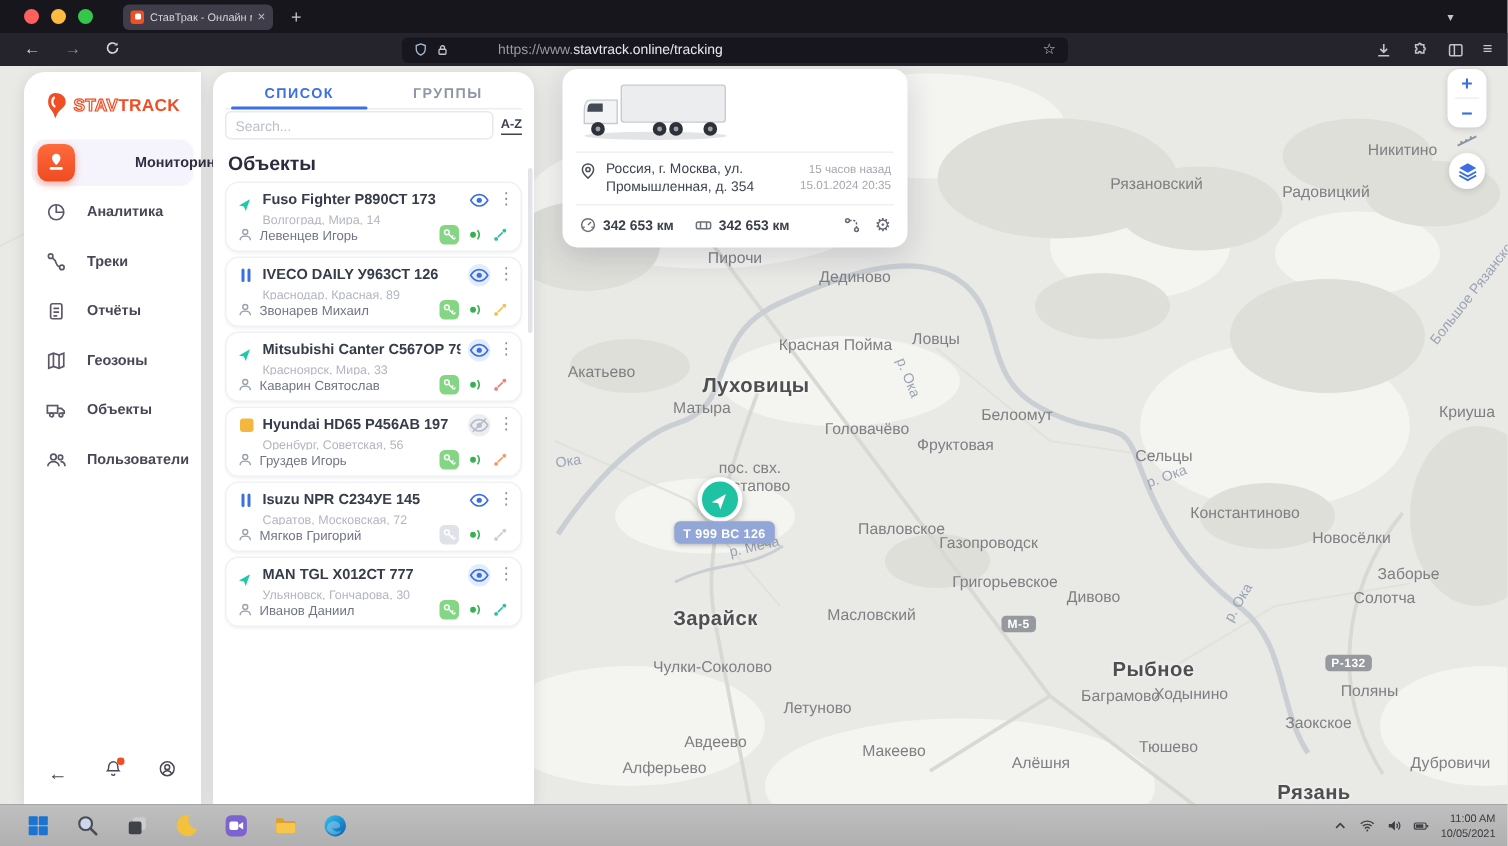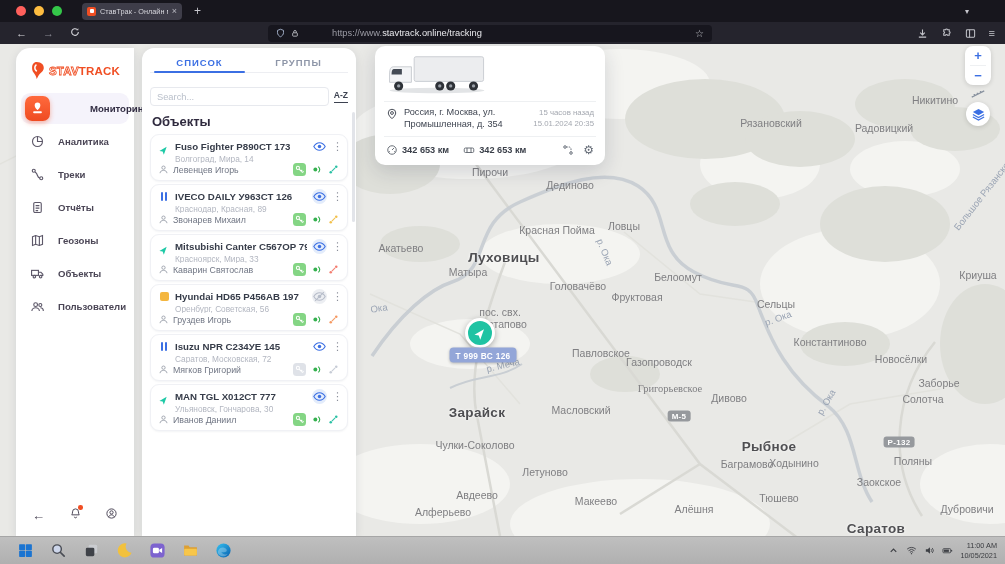--- a/index.html
+++ b/index.html
@@ -70,21 +70,21 @@
   .sb-bottom .back-arrow { font-size:13px; }
   .bell-wrap { position:relative; }
   .bell-dot { position:absolute; top:-1px; right:-1px; width:4.5px; height:4.5px; background:#f04e23; border-radius:50%; }
 
   
   .list-panel { position:absolute; left:142px; top:4px; width:214px; bottom:0; background:#fff; border-radius:12px 12px 0 0; box-shadow:0 2px 10px rgba(20,25,60,.10); padding:5px 8px 0; z-index:5; }
   .lp-tabs { display:flex; height:20px; border-bottom:1px solid #edeef2; }
   .lp-tab { flex:1; display:grid; place-items:center; font-size:9.5px; letter-spacing:1px; font-weight:700; color:#8e96a8; position:relative; }
   .lp-tab.active { color:#3b6fe3; }
   .lp-tab.active::after { content:""; position:absolute; bottom:-1px; left:4px; right:4px; height:2px; background:#3b6fe3; border-radius:1px; }
-  .search-row { display:flex; align-items:center; gap:5px; margin-top:14px;justify-content:flex-end; }
+  .search-row { display:flex; align-items:center; gap:5px; margin-top:1px;justify-content:flex-end; }
   .search-input { flex:1; height:19px; border:1px solid #e7e9ee; border-radius:4px; padding:0 6px; font-size:9.3px; color:#555; outline:none; font-family:inherit; }
   .search-input::placeholder { color:#b9bfca; }
   .sort-btn { font-size:8.5px; font-weight:800; color:#3c4250; border-bottom:1.5px solid #3c4250; line-height:1.3; }
   .lp-heading { font-size:13px; font-weight:800; color:#2f2a3e; margin:8px 0 5px 2px; }
 
   .vcard { height:47px; border:1px solid #f0f1f5; border-radius:9px; margin-bottom:3px; padding:4px 7px 4px; box-shadow:0 1px 2px rgba(20,30,60,.05); display:flex; flex-direction:column; justify-content:space-between; background:#fff; }
   .vrow1 { display:flex; align-items:center; gap:5px; height:15px; }
   .vstatus { width:12px; height:12px; display:grid; place-items:center; flex:none; }
   .vstatus > * { display:none; }
   .st-moving svg { width:10px; height:10px; fill:#1ec9a6; transform:rotate(40deg); }
@@ -265,21 +265,21 @@
       <span class="mlabel s-m" style="left: 468px; top: 228px;">Матыра</span>
       <span class="mlabel s-m" style="left: 578px; top: 242px;">Головачёво</span>
       <span class="mlabel s-m" style="left: 678px; top: 233px;">Белоомут</span>
       <span class="mlabel s-m" style="left: 637px; top: 253px;">Фруктовая</span>
       <span class="mlabel s-r" style="left: 379px; top: 264px; transform: translate(-50%, -50%) rotate(-8deg);">Ока</span>
       <span class="mlabel s-m" style="left: 500px; top: 268px;">пос. свх.</span>
       <span class="mlabel s-m" style="left: 504px; top: 280px;">Астапово</span>
       <span class="mlabel s-m" style="left: 601px; top: 309px;">Павловское</span>
       <span class="mlabel s-m" style="left: 659px; top: 318px;">Газопроводск</span>
       <span class="mlabel s-r" style="left: 503px; top: 321px; transform: translate(-50%, -50%) rotate(-13deg);">р. Меча</span>
-      <span class="mlabel s-m" style="left: 670px; top: 344px; font-family: Liberation Serif, serif;">Григорьевское</span>
+      <span class="mlabel s-m" style="left: 670px; top: 344px;">Григорьевское</span>
       <span class="mlabel s-m" style="left: 581px; top: 366px;">Масловский</span>
       <span class="mlabel s-l" style="left: 477px; top: 368px;">Зарайск</span>
       <span class="mlabel s-m" style="left: 475px; top: 401px;">Чулки-Соколово</span>
       <span class="mlabel s-m" style="left: 545px; top: 428px;">Летуново</span>
       <span class="mlabel s-m" style="left: 477px; top: 451px;">Авдеево</span>
       <span class="mlabel s-m" style="left: 596px; top: 457px;">Макеево</span>
       <span class="mlabel s-m" style="left: 419px; top: 468px; margin-left: 24px;">Алферьево</span>
       <span class="mlabel s-m" style="left: 694px; top: 465px;">Алёшня</span>
       <span class="mlabel s-m" style="left: 978px; top: 231px;">Криуша</span>
       <span class="mlabel s-m" style="left: 776px; top: 260px;">Сельцы</span>
@@ -290,21 +290,21 @@
       <span class="mlabel s-m" style="left: 923px; top: 355px;">Солотча</span>
       <span class="mlabel s-m" style="left: 729px; top: 354px;">Дивово</span>
       <span class="mlabel s-r" style="left: 826px; top: 358px; transform: translate(-50%, -50%) rotate(-60deg);">р. Ока</span>
       <span class="mlabel s-l" style="left: 769px; top: 402px;">Рыбное</span>
       <span class="mlabel s-m" style="left: 747px; top: 420px;">Баграмово</span>
       <span class="mlabel s-m" style="left: 794px; top: 419px;">Ходынино</span>
       <span class="mlabel s-m" style="left: 913px; top: 417px;">Поляны</span>
       <span class="mlabel s-m" style="left: 879px; top: 438px;">Заокское</span>
       <span class="mlabel s-m" style="left: 779px; top: 454px;">Тюшево</span>
       <span class="mlabel s-m" style="left: 967px; top: 465px;">Дубровичи</span>
-      <span class="mlabel s-l" style="left: 876px; top: 484px;">Саратов</span>
+      <span class="mlabel s-l" style="left: 876px; top: 484px;">Рязань</span>
       <span class="mlabel s-r" style="left: 983px; top: 150px; transform: translate(-50%, -50%) rotate(-52deg);">Большое Рязанское</span>
       <span class="roadbadge" style="left: 679px; top: 372px;">М-5</span>
       <span class="roadbadge" style="left: 899px; top: 398px;">Р-132</span>
     </div>
 
   <div class="marker">
     <svg viewBox="0 0 24 24">
         <path d="M12 2 L19 21 L12 17 L5 21 Z"></path>
       </svg>
   </div>

